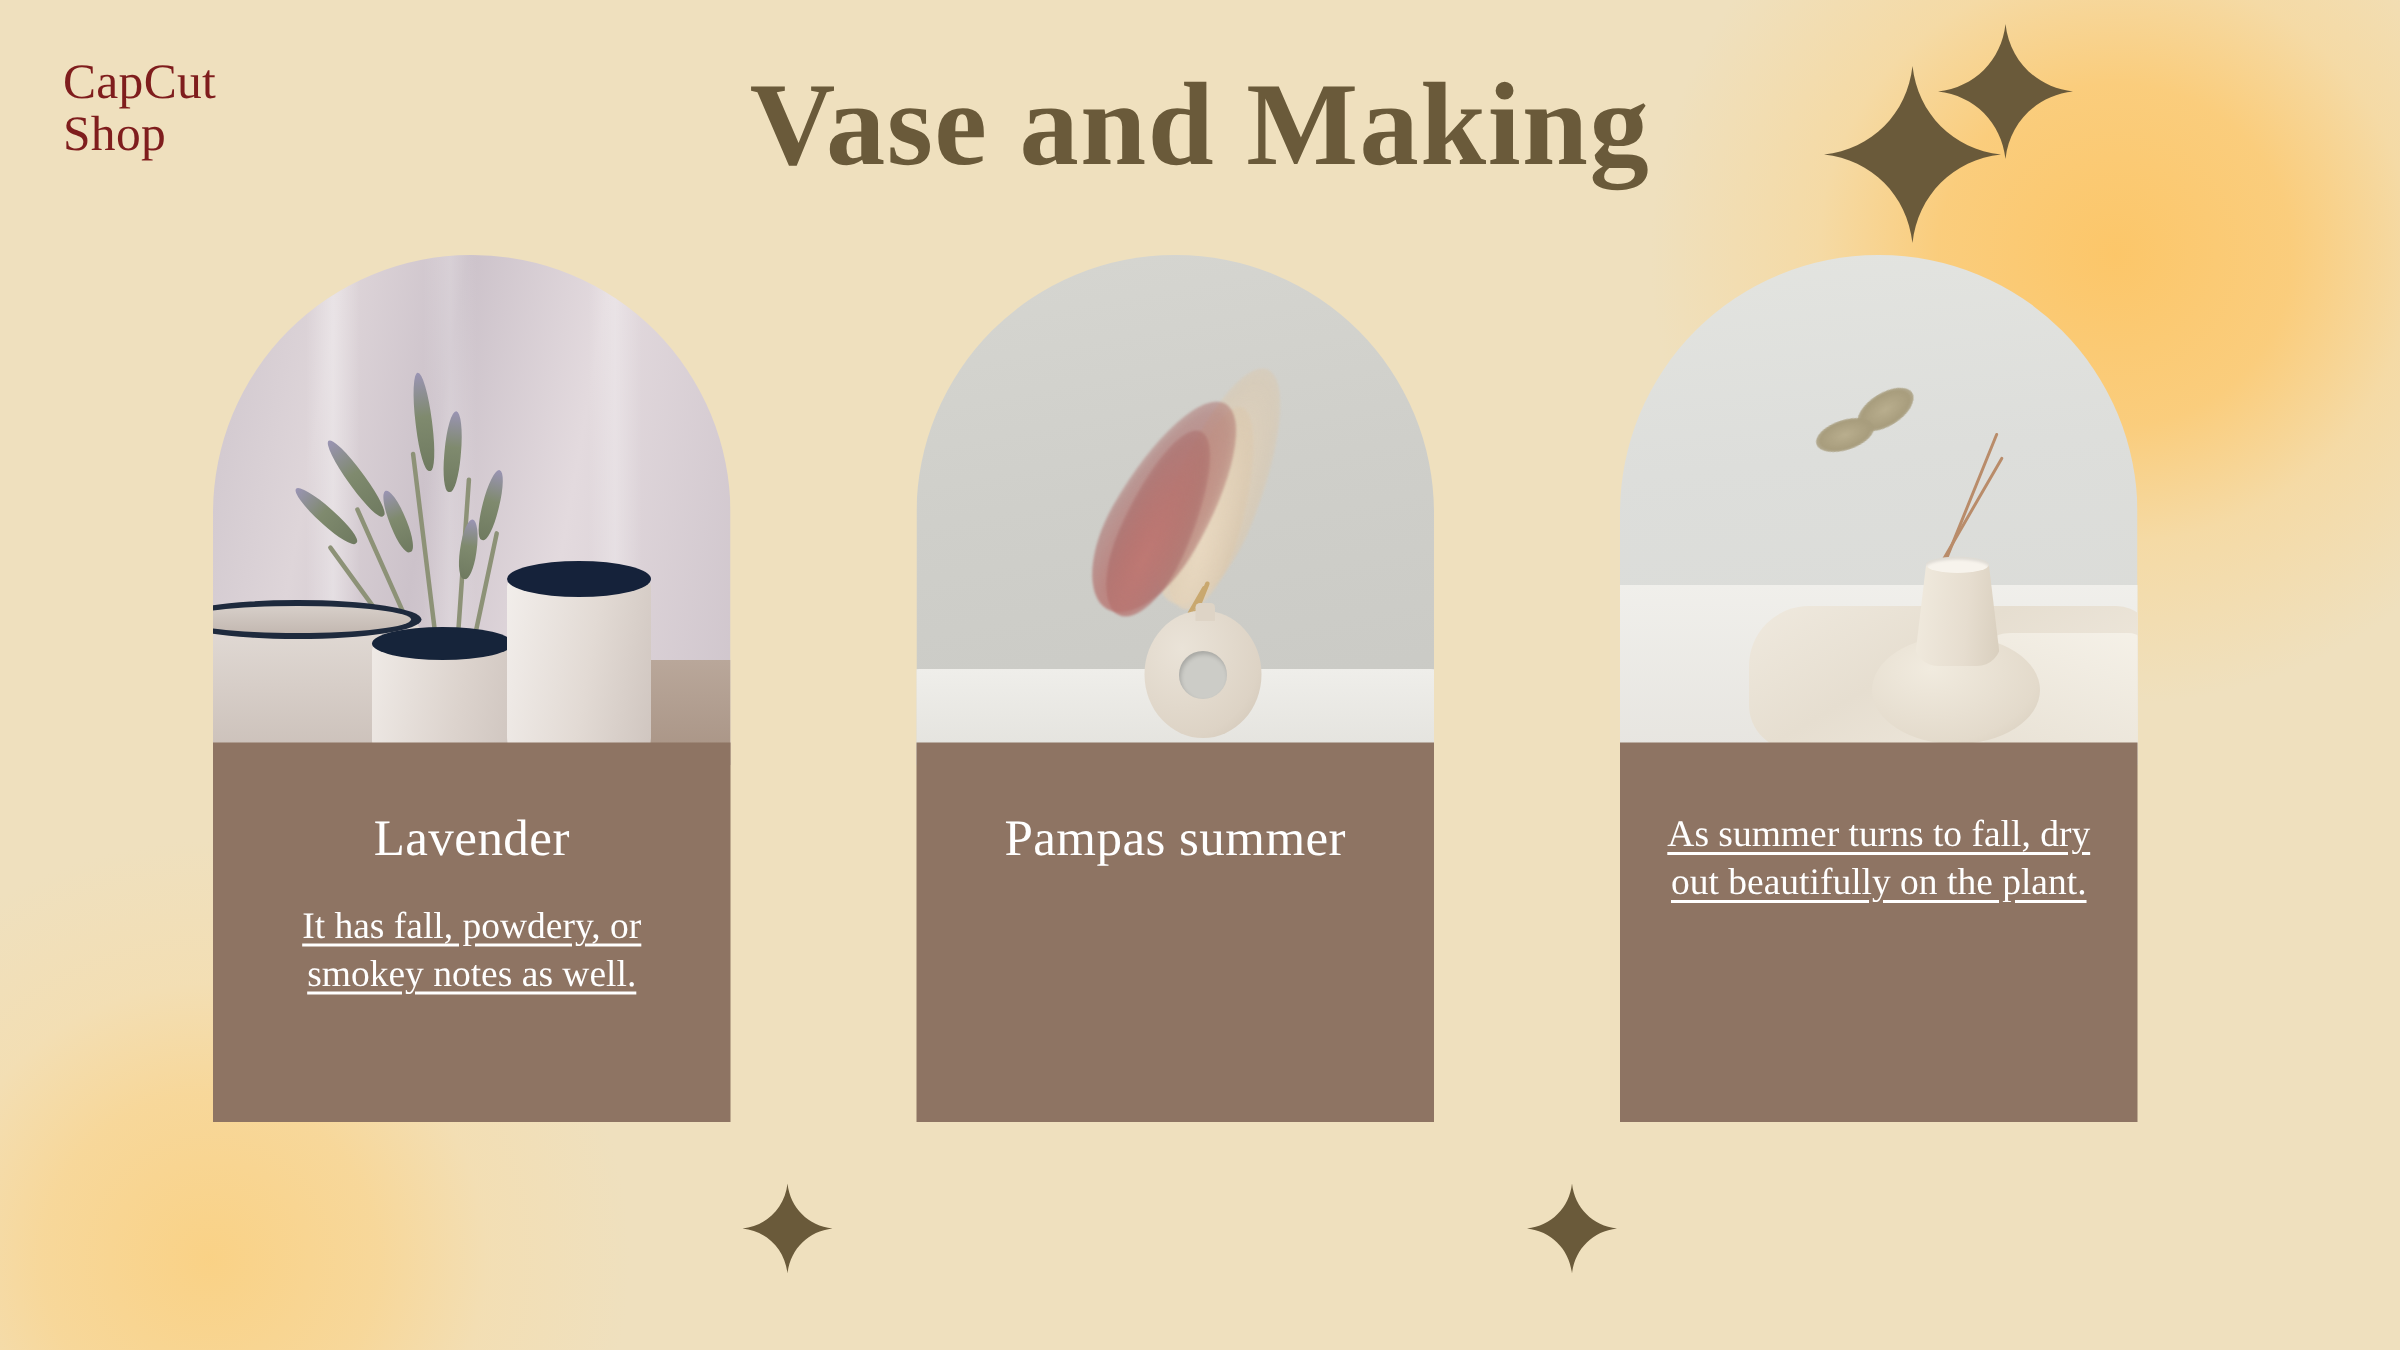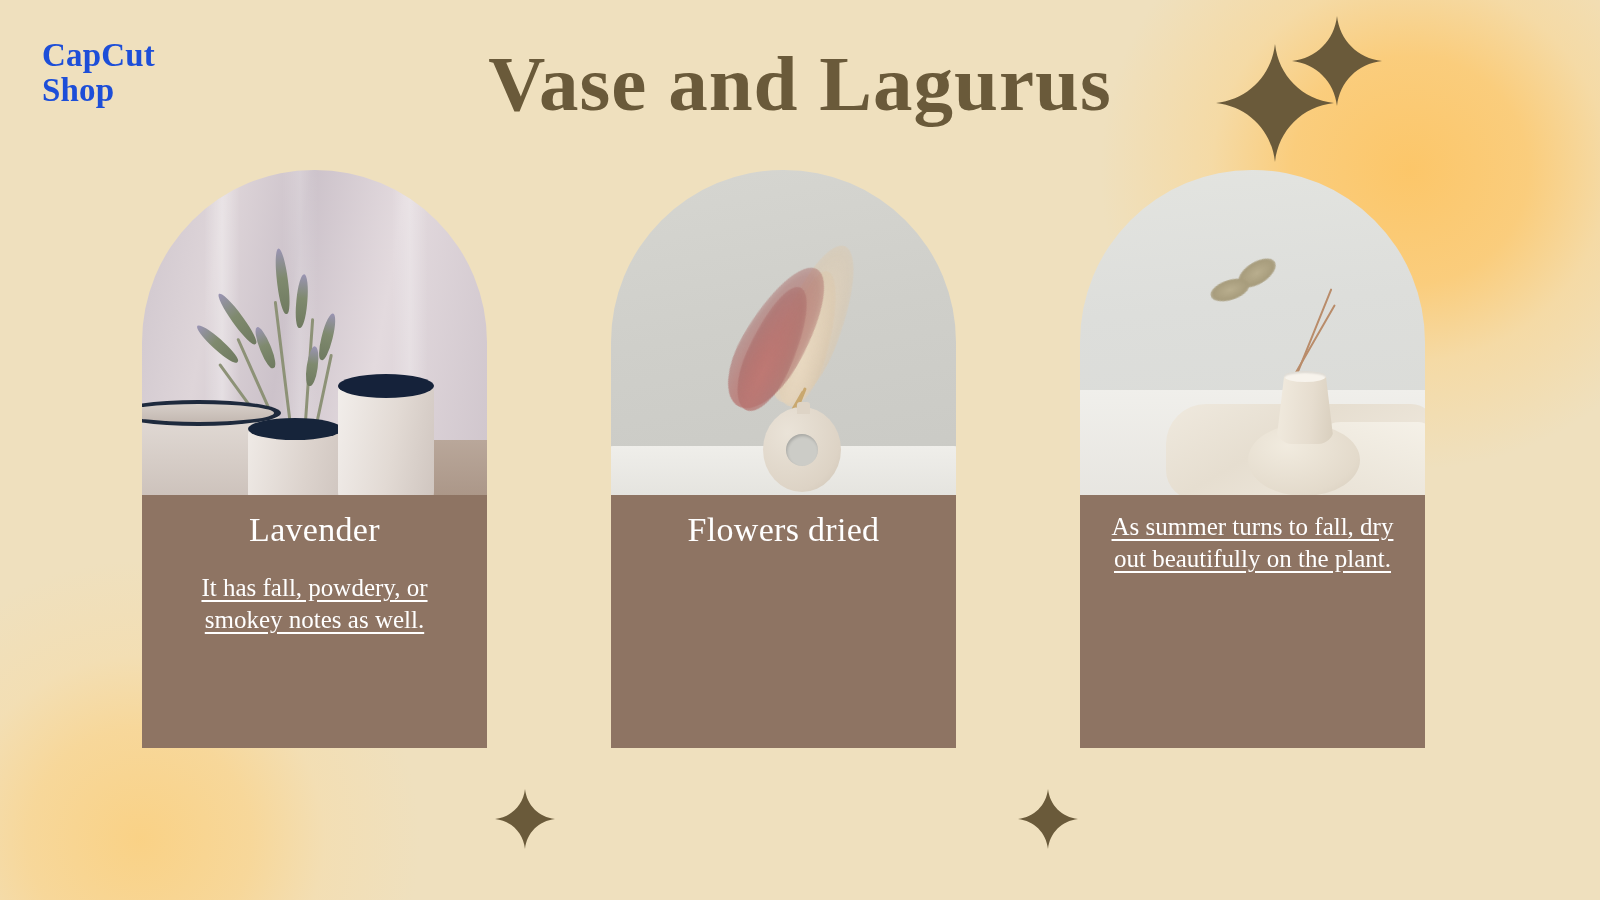--- a/index.html
+++ b/index.html
@@ -49,23 +49,23 @@
                 rgba(252,210,132,0.62) 40%,
                 rgba(250,219,160,0.35) 66%,
                 rgba(239,224,190,0.0) 100%);
   }
 
   
   .brand {
     position: absolute;
     left: 42px;
     top: 38px;
-    color: #1d4ed8;
+    color: #7f1d1d;
     font-size: 33px;
-    font-weight: bold;
+    font-weight: normal;
     line-height: 1.05;
     letter-spacing: 0.2px;
   }
   .brand span { display: block; }
 
   .poster-title {
     position: absolute;
     left: 0;
     right: 0;
     top: 44px;
@@ -124,21 +124,21 @@
   }
   .card-caption {
     position: absolute;
     left: 0;
     top: 325px;
     width: 100%;
     height: 253px;
     background: #8e7463;
     color: #ffffff;
     box-sizing: border-box;
-    padding: 16px 14px 0 14px;
+    padding: 46px 14px 0 14px;
     text-align: center;
   }
   .card-title {
     font-size: 34px;
     line-height: 1.1;
     margin: 0 0 24px 0;
     font-weight: normal;
     letter-spacing: 0.3px;
   }
   .card-desc {
@@ -290,21 +290,21 @@
 <div id="poster">
 
   <div class="glow glow-tr"></div>
   <div class="glow glow-bl"></div>
 
   <div class="brand">
     <span>CapCut</span>
     <span>Shop</span>
   </div>
 
-  <div class="poster-title">Vase and Lagurus</div>
+  <div class="poster-title">Vase and Making</div>
 
   <div class="sparkle spark-a">
     <svg width="118" height="118" viewBox="0 0 100 100" aria-hidden="true">
       <path d="M50 0 C53 27 73 47 100 50 C73 53 53 73 50 100 C47 73 27 53 0 50 C27 47 47 27 50 0 Z" fill="#6a5a3a"></path>
     </svg>
   </div>
   <div class="sparkle spark-b">
     <svg width="90" height="90" viewBox="0 0 100 100" aria-hidden="true">
       <path d="M50 0 C53 27 73 47 100 50 C73 53 53 73 50 100 C47 73 27 53 0 50 C27 47 47 27 50 0 Z" fill="#6a5a3a"></path>
     </svg>
@@ -356,21 +356,21 @@
           <div class="plume plume-pink" style="left:96px;bottom:104px;width:62px;height:158px;transform:rotate(30deg)"></div>
           <div class="plume plume-pink" style="left:112px;bottom:100px;width:46px;height:134px;transform:rotate(24deg)"></div>
           <div class="stem" style="left:184px;bottom:100px;width:3px;height:24px;background:#c9a86f;transform:rotate(22deg)"></div>
           <div class="stem" style="left:180px;bottom:100px;width:3px;height:22px;background:#c9a86f;transform:rotate(30deg)"></div>
           <div class="s2-vase"></div>
           <div class="s2-hole"></div>
           <div class="s2-neck"></div>
         </div>
       </div>
       <div class="card-caption">
-        <div class="card-title">Flowers dried</div>
+        <div class="card-title">Pampas summer</div>
       </div>
     </div>
 
     <div class="card">
       <div class="card-photo">
         <div class="scene">
           <div class="s3-bg"></div>
           <div class="s3-surface"></div>
           <div class="s3-linen"></div>
           <div class="s3-linen2"></div>

